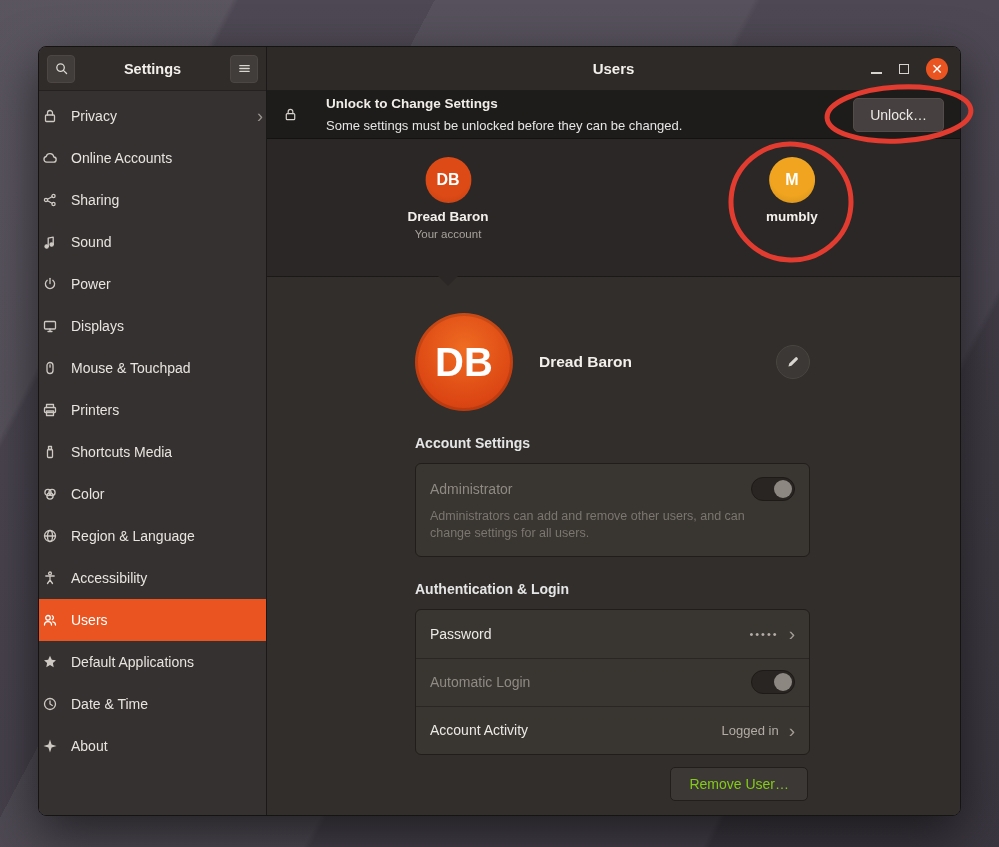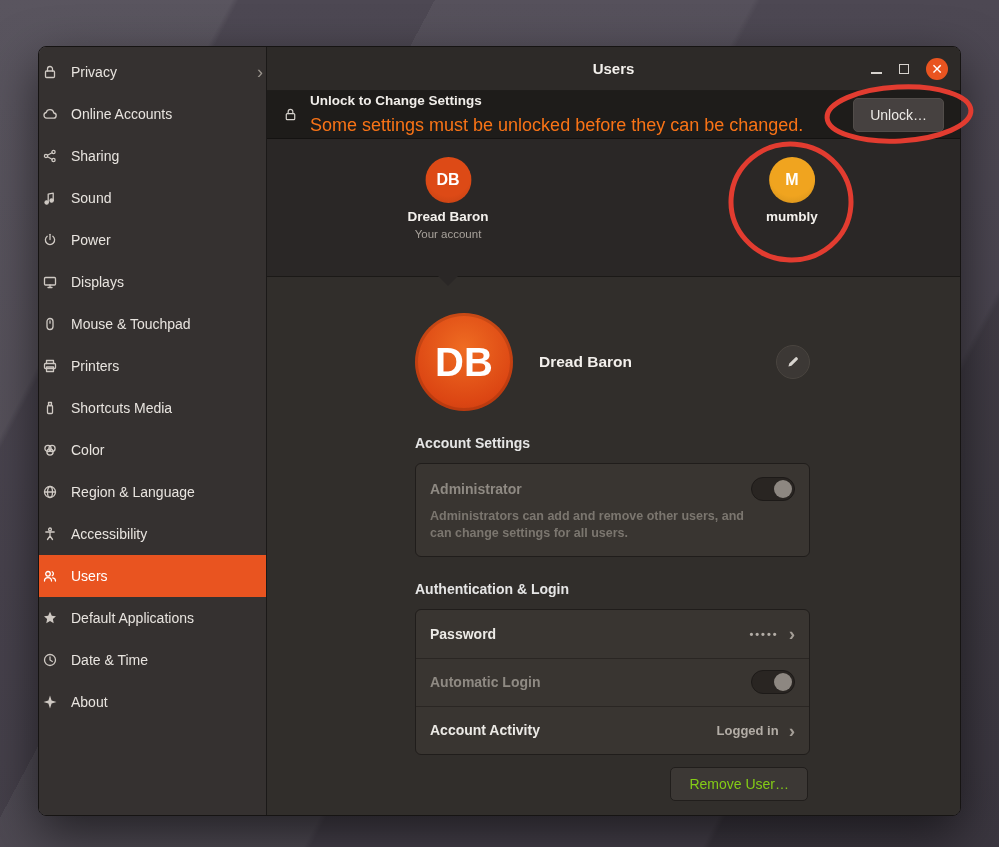--- a/index.html
+++ b/index.html
@@ -46,23 +46,23 @@
   .headerbar { height:44px; background:#2d2a28; border-bottom:1px solid #1f1d1b; position:relative; display:flex; align-items:center; }
   .hb-title { position:absolute; left:0; right:0; text-align:center; font-weight:bold; font-size:15px; color:#f3f0ec; pointer-events:none; }
   .win-controls { margin-left:auto; display:flex; align-items:center; gap:17px; padding-right:12px; z-index:2; }
   .wc-min { width:11px; height:2px; background:#d7d3ce; margin-top:8px; cursor:pointer; }
   .wc-max { width:10px; height:10px; border:1.4px solid #d7d3ce; cursor:pointer; }
   .wc-close { width:22px; height:22px; border-radius:50%; background:#e95420; color:#fff; display:flex; align-items:center; justify-content:center; font-size:14px; line-height:1; cursor:pointer; }
   
   .banner { height:48px; background:#1e1c1a; border-bottom:1px solid #141211; display:flex; align-items:center; gap:12px; padding:0 16px; }
   .banner-lock { color:#d5d1cc; width:15px; height:15px; }
   .banner-lock svg { width:15px; height:15px; display:block; }
-  .banner-text { display:flex; flex-direction:column; justify-content:center; gap:7px; }
+  .banner-text { display:flex; flex-direction:column; justify-content:center; gap:7px;margin-left:16px; }
   .banner-title { font-weight:bold; font-size:13.5px; color:#f1eeea; }
-  .banner-sub { font-size:18px; color:#f97316; }
+  .banner-sub { font-size:13px; color:#e5e5e5; }
   .unlock-btn { margin-left:auto; background:#464140; border:1px solid #524d4a; border-radius:5px; color:#eceae6; font-size:14px; padding:8px 16px; cursor:pointer; font-family:inherit; }
   
   .carousel { height:138px; background:#2a2726; border-bottom:1px solid #1b1917; position:relative; }
   .car-user { position:absolute; top:18px; transform:translateX(-50%); display:flex; flex-direction:column; align-items:center; gap:6px; cursor:pointer; }
   .car-user.pos-0 { left:181px; }
   .car-user.pos-1 { left:525px; }
   .car-avatar { width:46px; height:46px; border-radius:50%; display:flex; align-items:center; justify-content:center; color:#fff; font-weight:bold; font-size:16px; }
   .car-name { font-weight:bold; font-size:13.5px; color:#f3f0ec; }
   .car-sub { font-size:11.5px; color:#a8a29b; margin-top:-2px; }
   .car-pointer { position:absolute; bottom:-10px; left:181px; transform:translateX(-50%);
@@ -73,21 +73,21 @@
   .profile-row { display:flex; align-items:center; gap:26px; }
   .big-avatar { width:98px; height:98px; border-radius:50%; display:flex; align-items:center; justify-content:center;
     color:#fff; font-weight:bold; font-size:40px;
     background:radial-gradient(circle at 50% 36%, #ef6c22 0%, #dc4613 68%, #c03a0f 100%);
     box-shadow:inset 0 0 0 3px rgba(0,0,0,.12); }
   .profile-name { font-weight:bold; font-size:15.5px; color:#f3f0ec; }
   .edit-btn { margin-left:auto; width:34px; height:34px; border-radius:50%; background:#3c3835; border:1px solid #49443f;
     color:#d8d4cf; display:flex; align-items:center; justify-content:center; cursor:pointer; }
   .edit-btn svg { width:14px; height:14px; display:block; }
   .section-heading { margin-top:24px; margin-bottom:12px; font-weight:bold; font-size:14px; color:#e5e5e5; }
-  .card { background:#393531; border:1px solid #201d1b; border-radius:6px;font-weight:bold; }
+  .card { background:#393531; border:1px solid #201d1b; border-radius:6px; }
   .card-pad { padding:13px 14px 14px; }
   .row-line { display:flex; align-items:center; }
   .row { height:48px; padding:0 14px; display:flex; align-items:center; }
   .row + .row { border-top:1px solid #2a2623; }
   .row-label { flex:1; font-size:14px; color:#eceae6; }
   .row-label.dim { color:#8f8a83; }
   .row-value { font-size:13px; color:#b3ada6; margin-right:10px; }
   .row-value.dots { font-size:11px; letter-spacing:2px; }
   .row-chev { color:#a49e97; font-size:19px; line-height:1; }
   .admin-desc { margin-top:7px; font-size:12.5px; line-height:1.35; color:#7b766f; max-width:315px; }
@@ -98,20 +98,38 @@
   
   .annotations { position:absolute; inset:0; pointer-events:none; z-index:10; }
 </style>
 </head>
 <body>
 
 <div class="desktop">
   <div class="window">
 
     <div class="sidebar">
+      <div class="sidebar-header">
+        <div class="icon-btn">
+          <span>
+            <svg viewBox="0 0 16 16" fill="none" stroke="currentColor" stroke-width="1.4" stroke-linecap="round">
+                <circle cx="7" cy="7" r="4"></circle>
+                <path d="M10 10l3.4 3.4"></path>
+              </svg>
+          </span>
+        </div>
+        <div class="sidebar-title">Settings</div>
+        <div class="icon-btn">
+          <span>
+            <svg viewBox="0 0 16 16" fill="none" stroke="currentColor" stroke-width="1.4" stroke-linecap="round">
+                <path d="M3 5h10M3 8h10M3 11h10"></path>
+              </svg>
+          </span>
+        </div>
+      </div>
       <div class="sidebar-list">
           <div class="side-item">
             <span class="s-icon">
               <svg viewBox="0 0 16 16" fill="none" stroke="currentColor" stroke-width="1.3" stroke-linecap="round" stroke-linejoin="round">
                 <rect x="3.5" y="7" width="9" height="6.5" rx="1"></rect>
                 <path d="M5.5 7V5a2.5 2.5 0 0 1 5 0v2"></path>
               </svg>
             </span>
             <span class="s-label">Privacy</span>
             <span class="chev">›</span>

